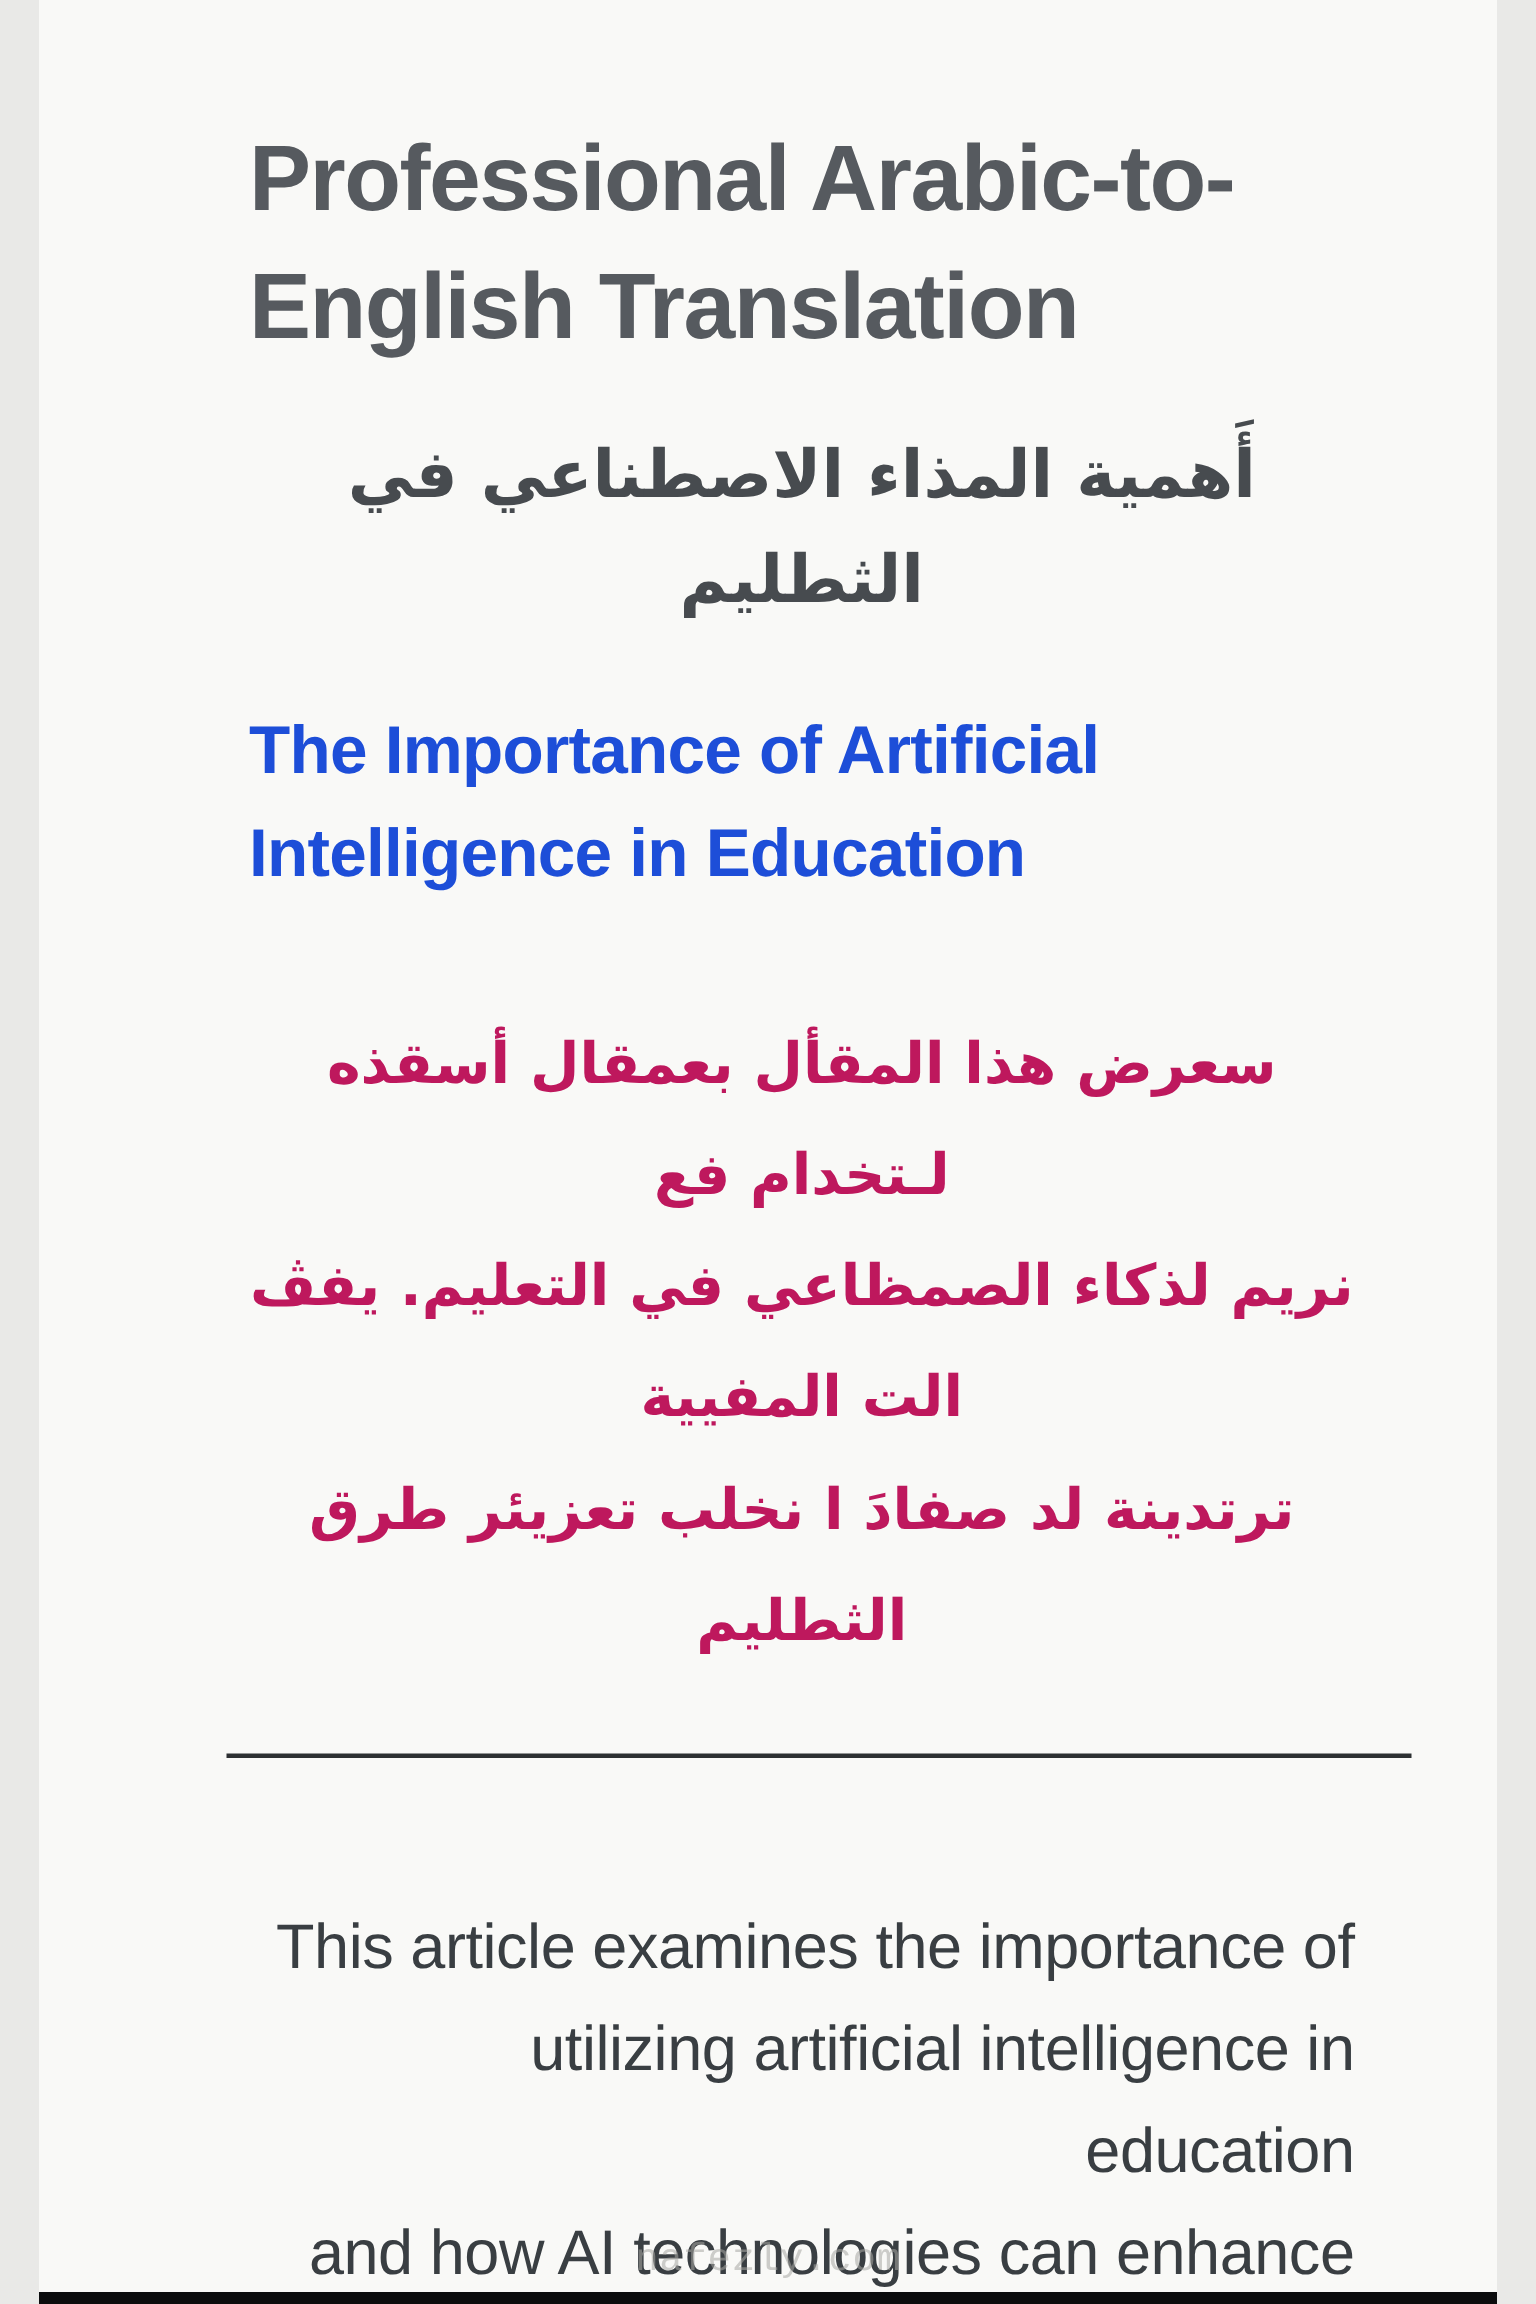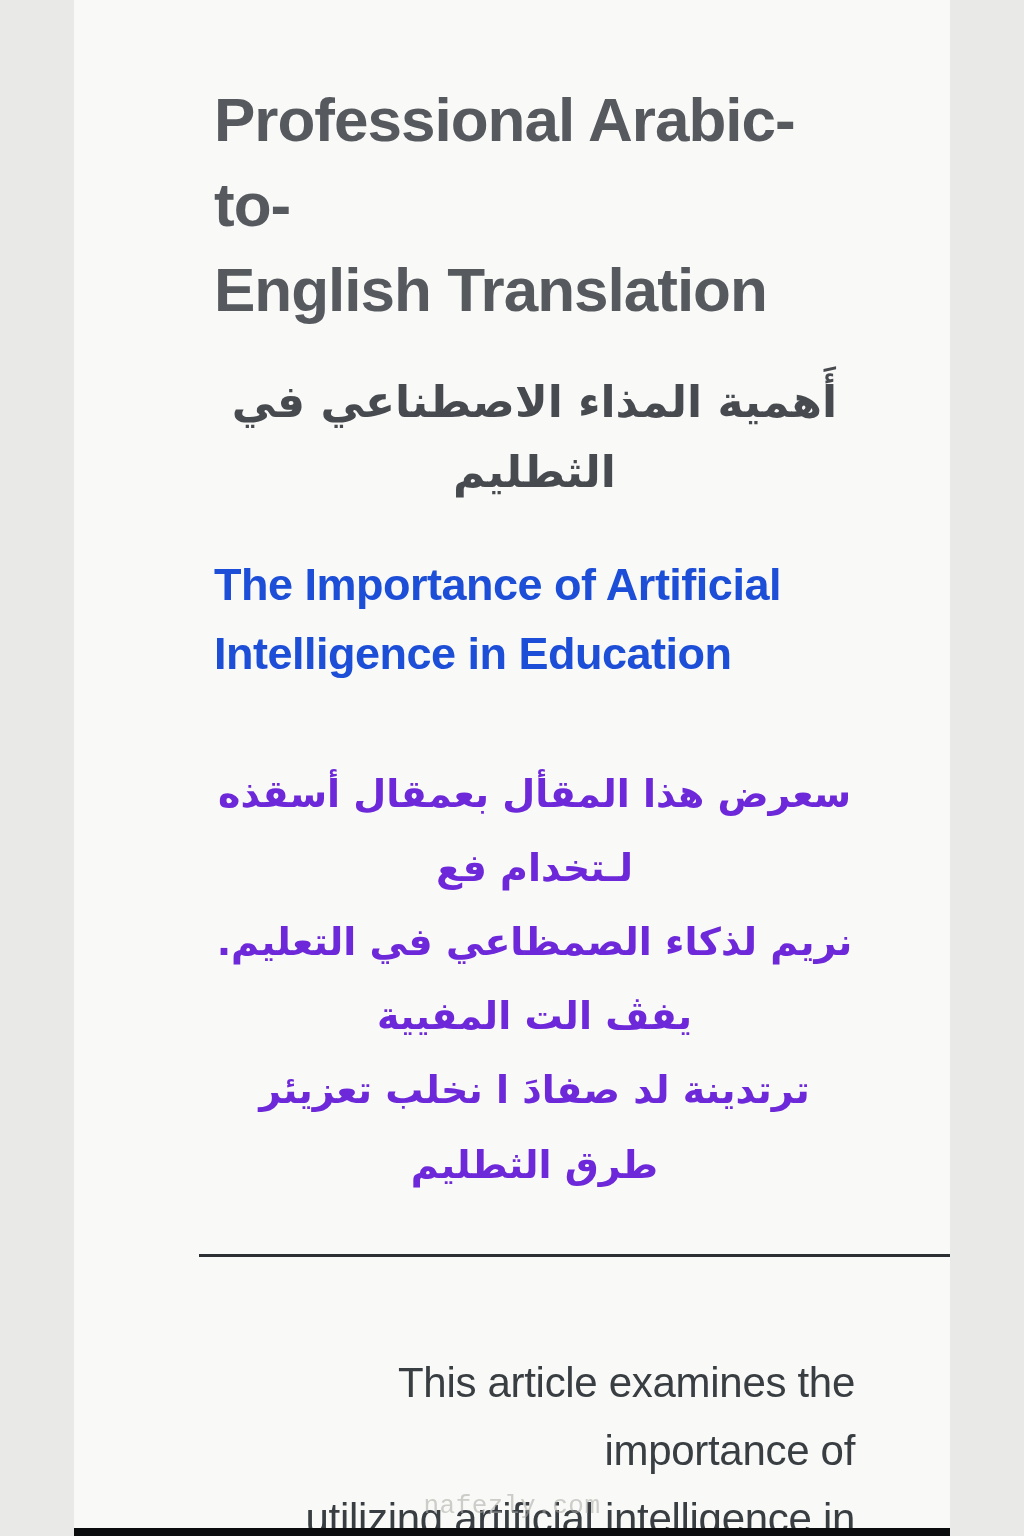--- a/index.html
+++ b/index.html
@@ -3,21 +3,21 @@
 <meta charset="utf-8">
 <title>Professional Arabic-to-English Translation</title>
 <style>
   html, body {
     margin: 0;
     padding: 0;
     background: #e9e9e7;
   }
   .page {
     position: relative;
-    width: 876px;
+    width: 972px;
     height: 1536px;
     margin: 0 auto;
     background: #f9f9f7;
     overflow: hidden;
     font-family: "Liberation Sans", sans-serif;
     color: #3a3f43;
   }
   .content {
     padding: 78px 95px 0 140px;
   }
@@ -53,21 +53,21 @@
     letter-spacing: -0.5px;
   }
   .arabic-paragraph {
     margin: 68px 0 0 0;
     font-family: "DejaVu Sans", sans-serif;
     direction: rtl;
     text-align: center;
     font-size: 38px;
     line-height: 1.95;
     font-weight: 700;
-    color: #6d28d9;
+    color: #be185d;
     white-space: pre-line;
   }
   .divider {
     border: none;
     border-top: 3px solid #2d3032;
     margin: 52px 0 0 -15px;
     width: 790px;
   }
   .en-paragraph {
     margin: 92px 0 0 10px;

